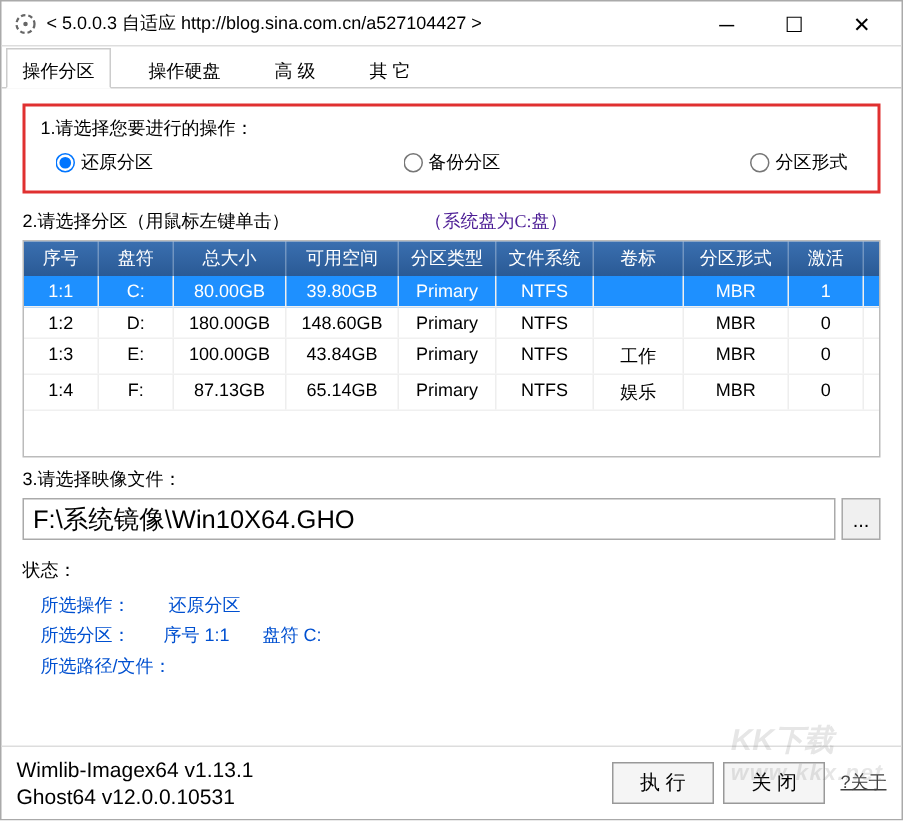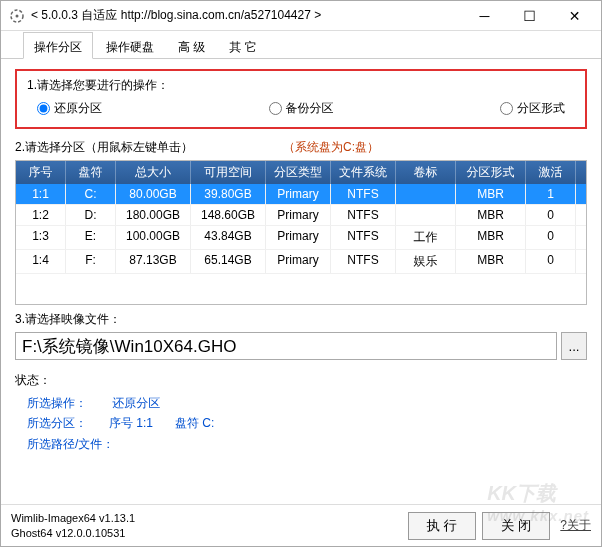--- a/index.html
+++ b/index.html
@@ -3,32 +3,32 @@
 <meta charset="utf-8">
 <style>
 * { box-sizing: border-box; margin: 0; padding: 0; }
 body { font-family: "Microsoft YaHei", SimSun, sans-serif; font-size: 12px; background: #fff; }
 .window { width: 602px; height: 547px; border: 1px solid #aaa; display: flex; flex-direction: column; }
 .titlebar { height: 30px; display: flex; align-items: center; padding: 0 4px 0 8px; border-bottom: 1px solid #ddd; }
 .titlebar .icon { width: 16px; height: 16px; margin-right: 6px; }
 .titlebar .title { flex: 1; font-size: 12px; }
 .titlebar .btns { display: flex; }
 .titlebar .btns div { width: 45px; height: 28px; display: flex; align-items: center; justify-content: center; font-size: 14px; }
-.tabs { height: 28px; display: flex; border-bottom: 1px solid #ccc; padding: 0 22px; }
+.tabs { height: 28px; display: flex; border-bottom: 1px solid #ccc; padding: 0 3px; gap: 12px; }
 .tab { padding: 6px 10px 4px; border: 1px solid transparent; border-bottom: none; margin-right: 2px; position: relative; top: 1px; cursor: default; }
 .tab.active { border-color: #ccc; background: #fff; border-bottom: 1px solid #fff; }
 .content { flex: 1; padding: 10px 14px 6px; display: flex; flex-direction: column; }
 .section1 { border: 2px solid #e03030; padding: 6px 10px 10px; margin-bottom: 10px; }
 .section1-label { margin-bottom: 6px; }
 .radios { display: flex; align-items: center; padding: 0 10px; }
 .radio { display: flex; align-items: center; gap: 4px; }
 .radio input { margin: 0; }
 .spacer { flex: 1; }
 .section2-header { display: flex; margin-bottom: 4px; }
-.sysdisk { color: #c2410c; margin-left: 90px; }
+.sysdisk { color: #4c1d95; margin-left: 90px; font-family: Liberation Serif, serif; }
 .table { border: 1px solid #bbb; width: 100%; }
 .thead, .trow { display: flex; }
 .thead { background: linear-gradient(#3a6fb0, #2a5a95); color: #fff; }
 .th, .td { padding: 3px 4px; text-align: center; border-right: 1px solid rgba(255,255,255,0.3); overflow: hidden; white-space: nowrap; }
 .td { border-right: 1px solid #eee; }
 .c0 { width: 50px; } .c1 { width: 50px; } .c2 { width: 75px; } .c3 { width: 75px; }
 .c4 { width: 65px; } .c5 { width: 65px; } .c6 { width: 60px; } .c7 { width: 70px; } .c8 { width: 50px; }
 .trow.selected { background: #1e90ff; color: #fff; }
 .trow { border-bottom: 1px solid #f0f0f0; }
 .tbody { min-height: 120px; }
@@ -36,21 +36,21 @@
 .section3-label { margin-bottom: 4px; }
 .filepicker { display: flex; gap: 4px; }
 .filepicker input { flex: 1; border: 1px solid #aaa; padding: 3px 6px; font-family: inherit; font-size: 17px; }
 .filepicker button { width: 26px; border: 1px solid #aaa; background: #f0f0f0; }
 .status { margin-top: 12px; }
 .status-label { margin-bottom: 4px; }
 .status-body { padding-left: 12px; color: #0050d0; line-height: 1.7; }
 .status-body .row { display: flex; }
 .status-body .row span { margin-right: 22px; }
 .footer { display: flex; align-items: center; padding: 6px 10px; border-top: 1px solid #ddd; }
-.verinfo { font-size: 11px; line-height: 1.3; }
+.verinfo { font-size: 14px; line-height: 1.3; }
 .footer .spacer { flex: 1; }
 .footer button { padding: 4px 18px; margin-left: 6px; border: 1px solid #999; background: #f5f5f5; font-family: inherit; }
 .about { margin-left: 10px; color: #404040; text-decoration: underline; cursor: pointer; }
 .watermark { position: absolute; right: 12px; bottom: 22px; opacity: 0.18; font-size: 20px; font-style: italic; font-weight: bold; color: #777; pointer-events: none; }
 .watermark small { font-size: 15px; display: block; text-align: right; letter-spacing: 1px; }
 .window { position: relative; }
 </style>
 </head>
 <body>
 

